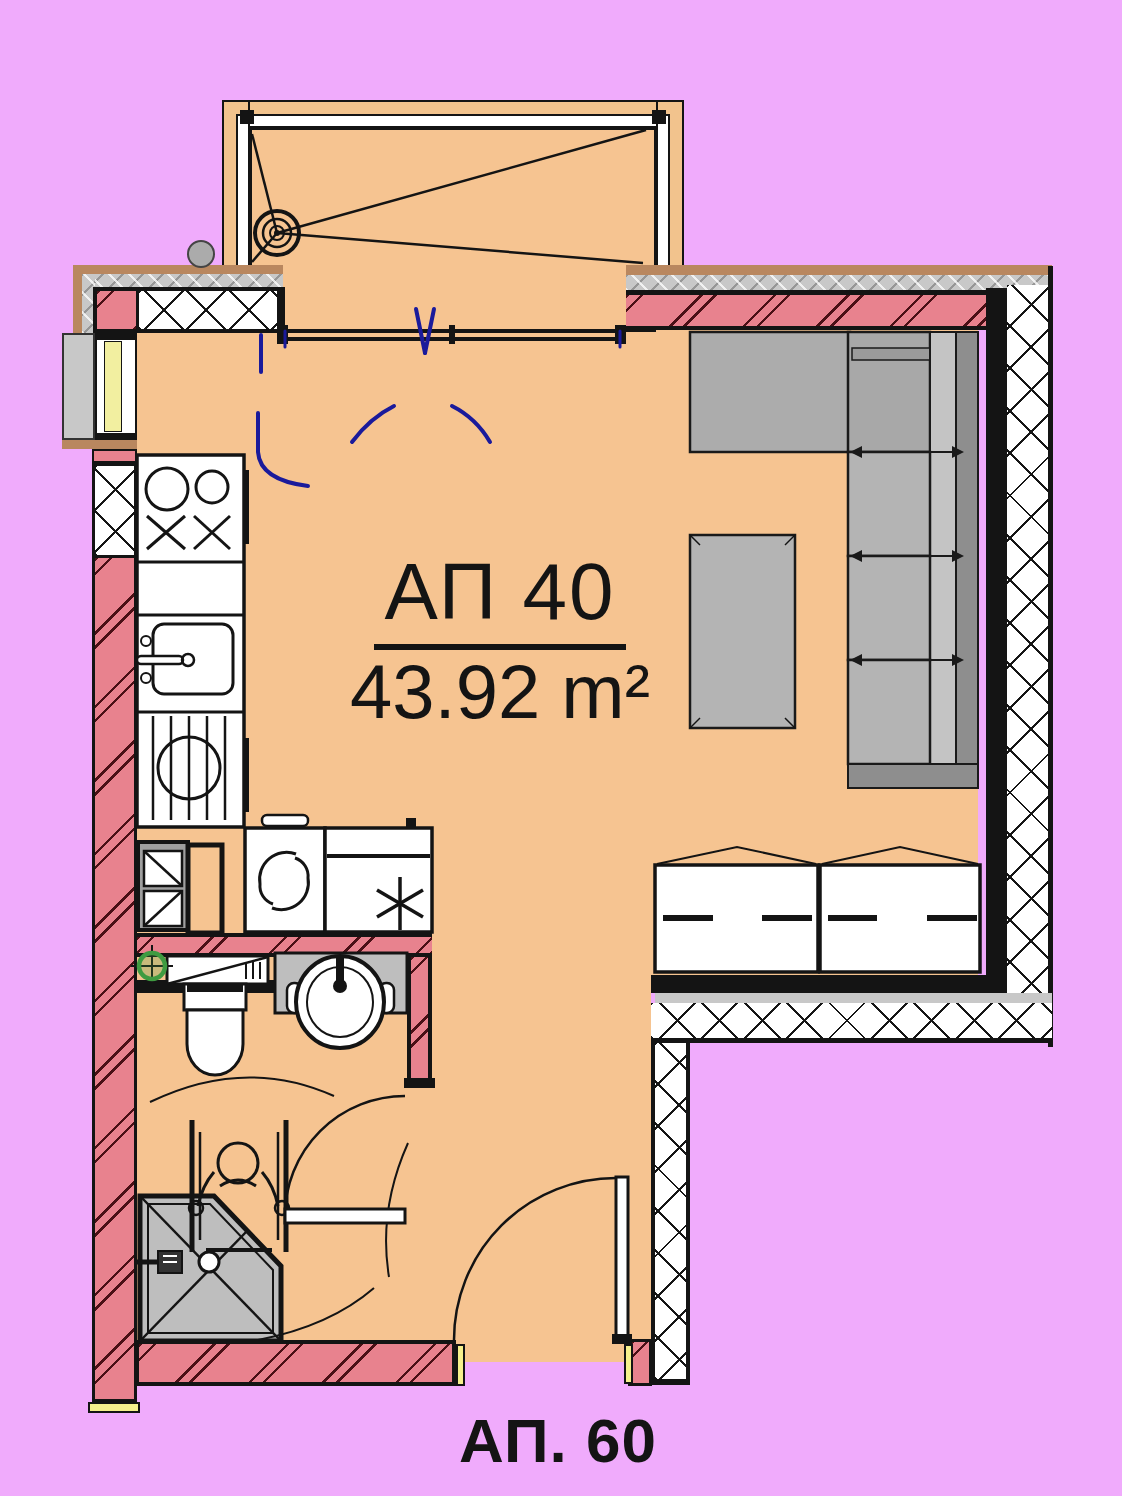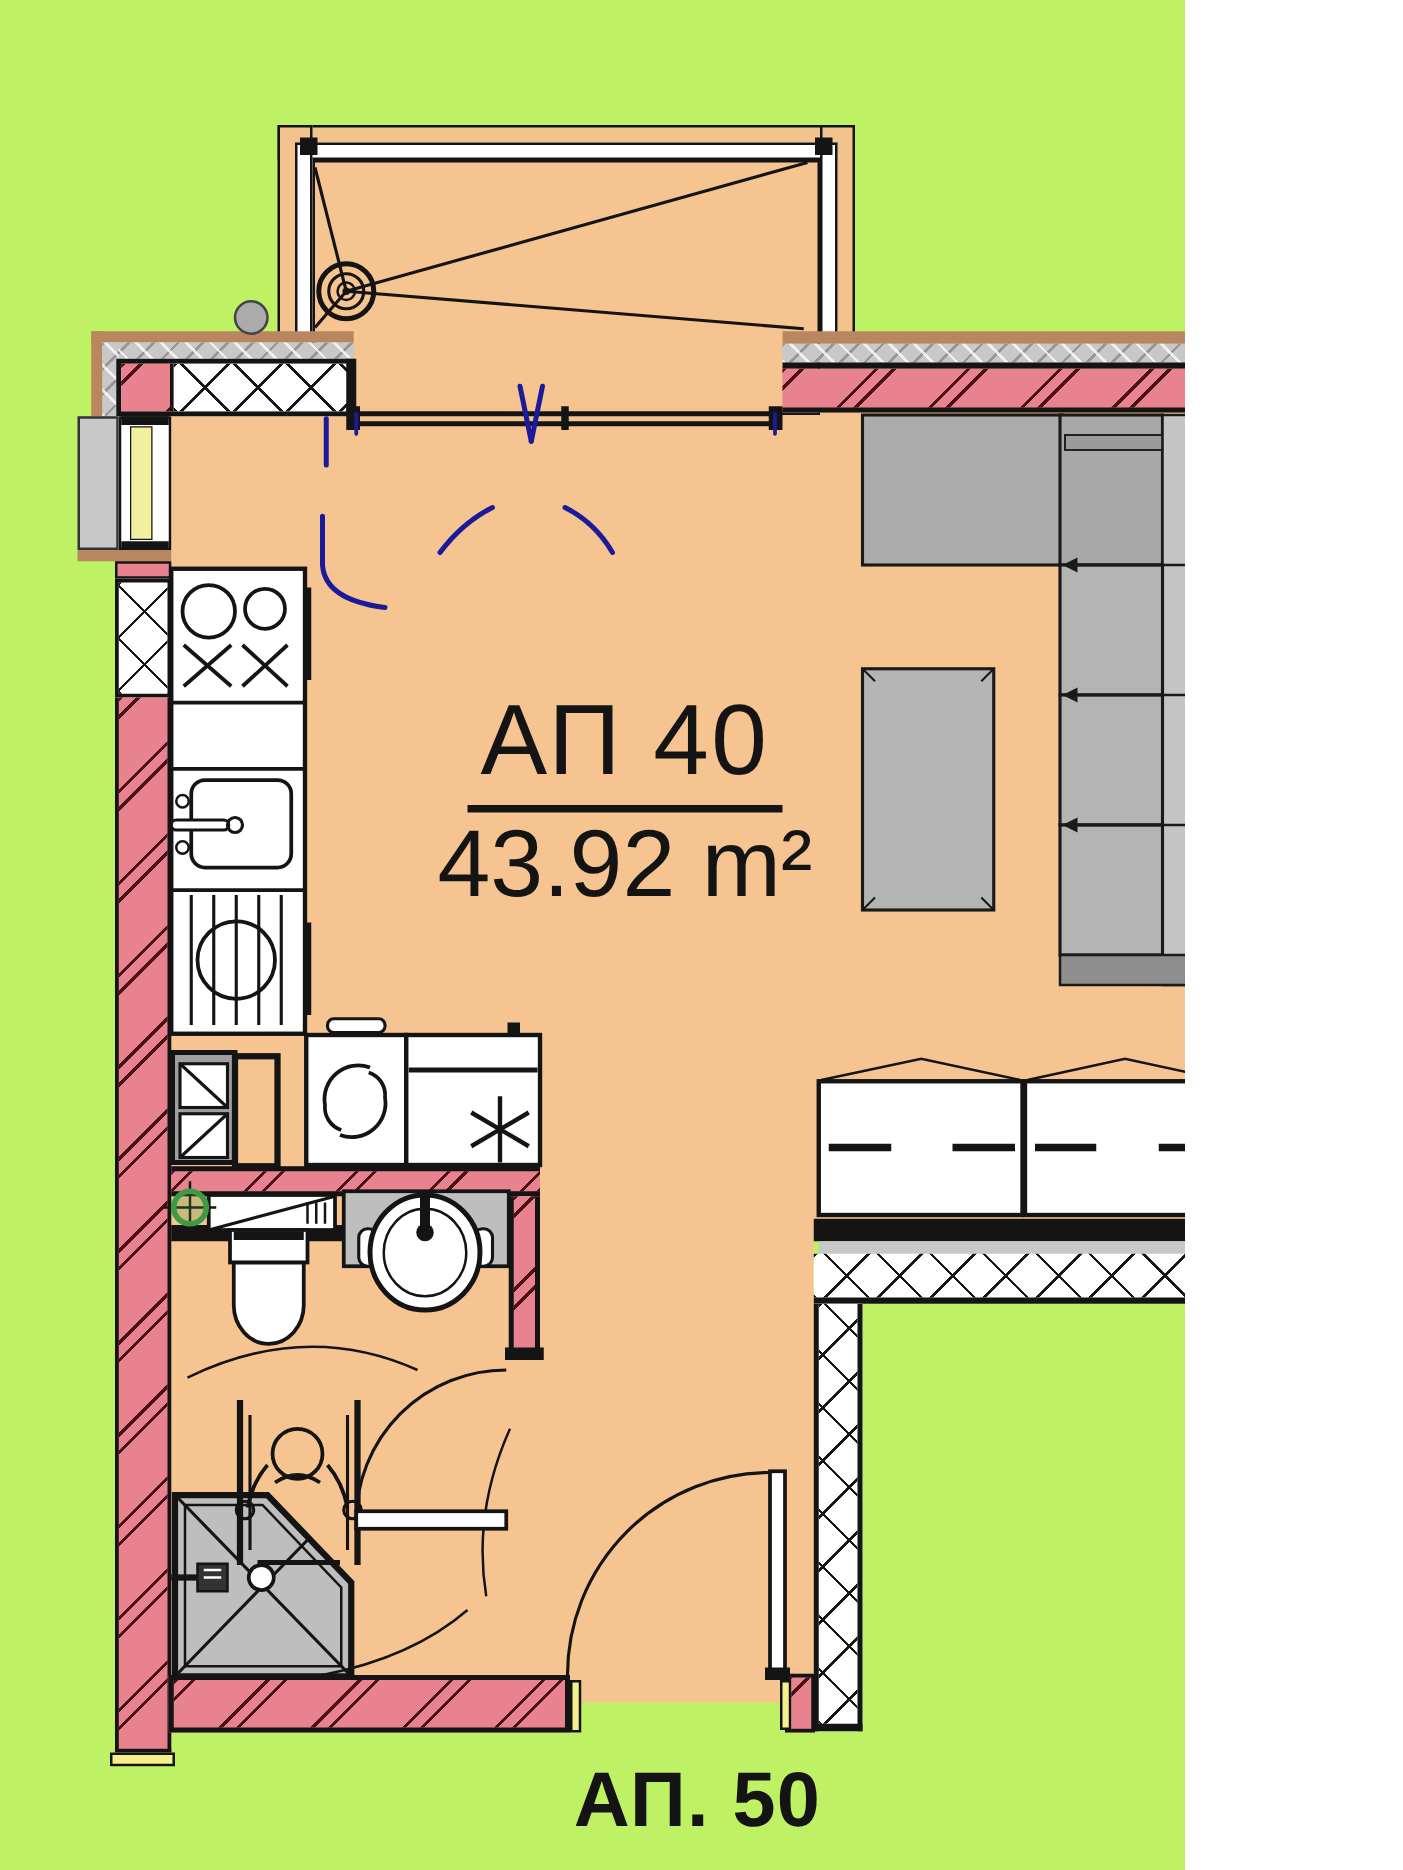--- a/index.html
+++ b/index.html
@@ -1,16 +1,16 @@
 <!DOCTYPE html>
 <html><head>
 <meta charset="utf-8">
 <style>
   html,body{margin:0;padding:0;background:#fff;}
-  #stage{position:relative;width:948px;height:1496px;background:#bef264;overflow:hidden;
+  #stage{position:relative;width:1122px;height:1496px;background:#f0abfc;overflow:hidden;
          font-family:"Liberation Sans", sans-serif;text-decoration:underline;}
   .abs{position:absolute;box-sizing:border-box;}
   .floor{background:#F6C491;}
   .pinksolid{background:#E8828E;}
   .pinkhatch{background-color:#E8828E;
     background-image:repeating-linear-gradient(135deg,#4a1016 0 2.5px,transparent 2.5px 10px,#4a1016 10px 12.5px,transparent 12.5px 52px);}
   .crosshatch{background-color:#ffffff;
     background-image:repeating-linear-gradient(45deg,#161616 0 2px,transparent 2px 30px),
                      repeating-linear-gradient(135deg,#161616 0 2px,transparent 2px 30px);}
   .grayband{background-color:#C8C8C8;
@@ -290,15 +290,15 @@
         <rect x="828" y="915" width="49" height="6"></rect>
           <rect x="927" y="915" width="50" height="6"></rect>
       </g>
     </g>
   </svg>
 
   <div class="abs title" style="left:290px;top:550px;width:420px;">
     <div id="unitLabel"><span>АП 40</span></div>
     <div id="areaLabel">43.92 m²</div>
   </div>
-  <div class="abs title" id="bottomLabel" style="left:418px;top:1408px;width:280px;">АП. 50</div>
+  <div class="abs title" id="bottomLabel" style="left:418px;top:1408px;width:280px;">АП. 60</div>
 
 </div>
 
 </body></html>

